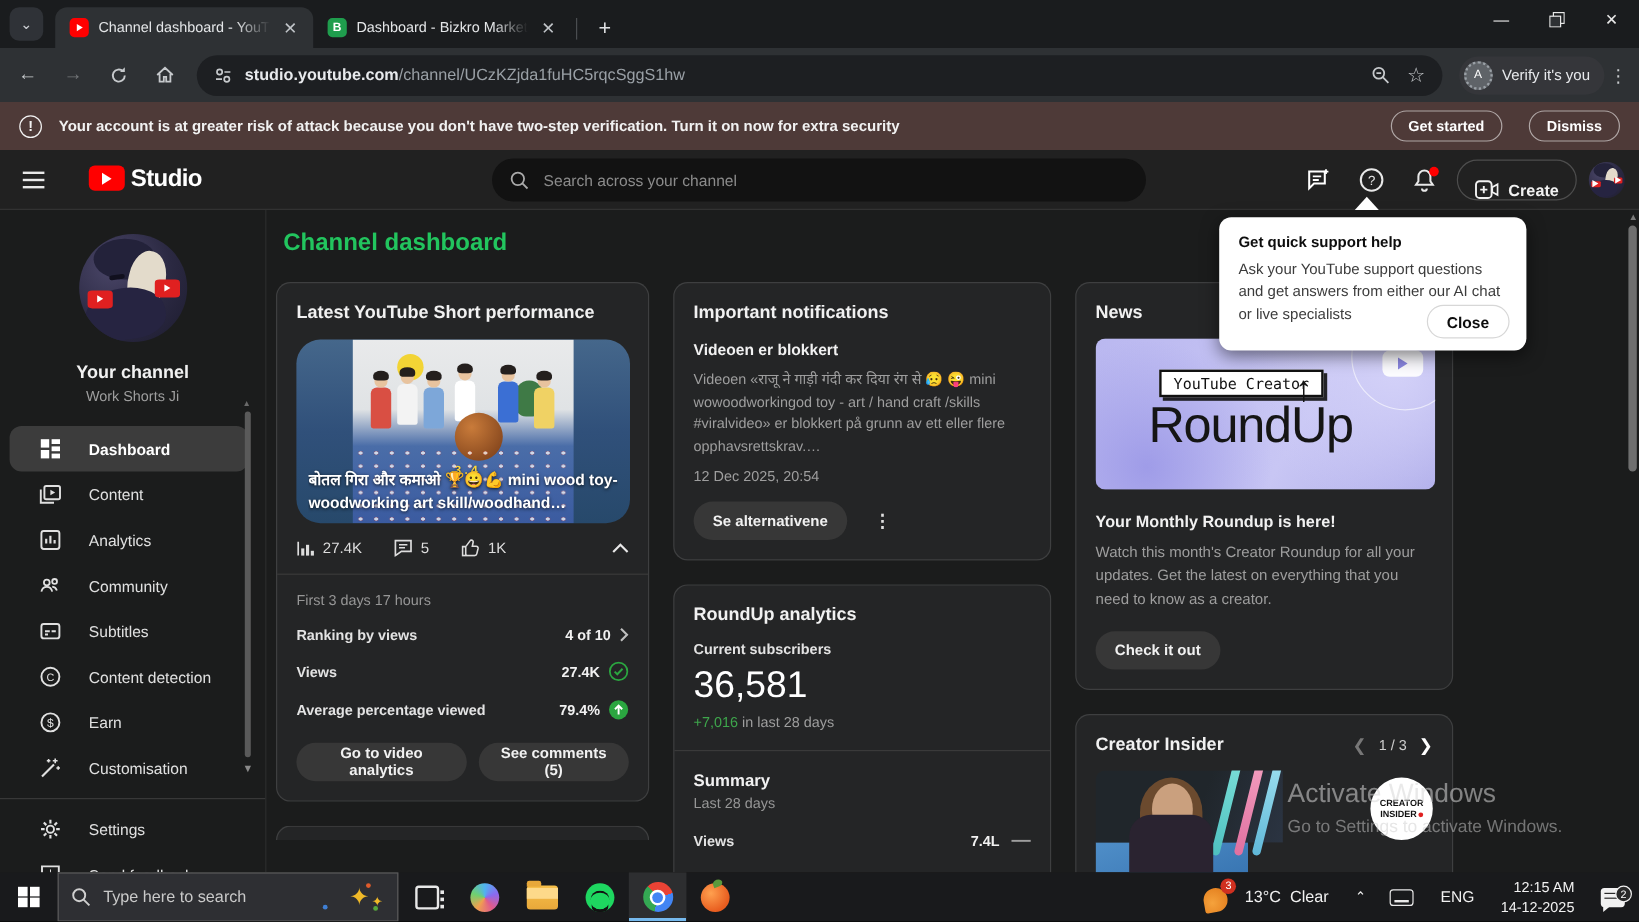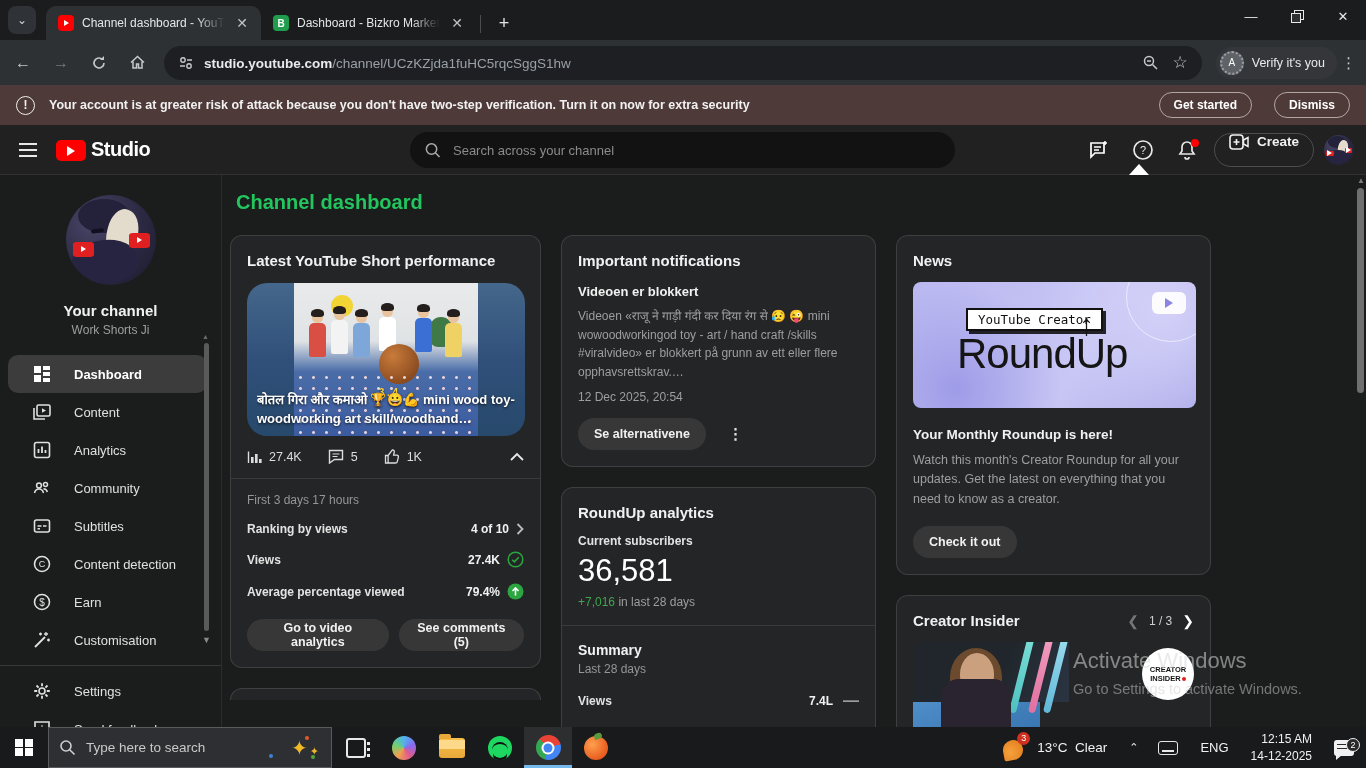--- a/index.html
+++ b/index.html
@@ -38,31 +38,31 @@
   
   .sec-banner { position:absolute; left:0; top:85px; width:1366px; height:40px; background:#4e3a38; display:flex; align-items:center; padding:0 16px; gap:14px; }
   .warn-ic { width:19px; height:19px; border-radius:50%; border:1.8px solid #f1f1f1; color:#f1f1f1; display:flex; align-items:center; justify-content:center; font-size:12px; font-weight:bold; flex:none; }
   .sec-banner .b-text { color:#f1f1f1; font-size:12.5px; font-weight:bold; flex:1; }
   .pill-outline { height:26px; border:1px solid rgba(255,255,255,0.55); border-radius:14px; color:#fff; font-size:12px; font-weight:bold; background:transparent; display:flex; align-items:center; padding:0 14px; margin-left:8px; }
 
   
   .studio-header { position:absolute; left:0; top:125px; width:1366px; height:50px; background:#212121; display:flex; align-items:center; border-bottom:1px solid rgba(255,255,255,0.08); }
   .hamburger { width:40px; height:40px; margin-left:8px; display:flex; flex-direction:column; justify-content:center; gap:4px; align-items:center; }
   .hamburger i { display:block; width:18px; height:2px; background:#e8e8e8; }
-  .logo { display:flex; align-items:flex-end; gap:5px; margin-left:8px; }
+  .logo { display:flex; align-items:flex-start; gap:5px; margin-left:26px; }
   .logo .yt-mark { width:30px; height:21px; background:#f00; border-radius:5px; display:flex; align-items:center; justify-content:center; }
   .logo .yt-mark span { width:0; height:0; border-left:8px solid #fff; border-top:5px solid transparent; border-bottom:5px solid transparent; }
   .logo .brand { color:#fff; font-size:20px; font-weight:bold; letter-spacing:-0.5px; }
   .studio-search { position:absolute; left:410px; top:7px; width:545px; height:36px; background:#121212; border-radius:18px; display:flex; align-items:center; padding:0 14px; gap:12px; }
   .studio-search input { background:transparent; border:none; outline:none; color:#ddd; font-size:13px; width:100%; font-family:"Liberation Sans",sans-serif; }
   .studio-search input::placeholder { color:#8b8b8b; }
   .hdr-right { position:absolute; right:12px; top:0; height:50px; display:flex; align-items:center; gap:10px; }
   .hdr-ic { width:34px; height:34px; display:flex; align-items:center; justify-content:center; position:relative; color:#e8e8e8; }
   .red-dot { position:absolute; top:6px; right:5px; width:8px; height:8px; border-radius:50%; background:#f00; }
-  .create-btn { height:34px; border:1px solid #4d4d4d; border-radius:17px; display:flex; align-items:flex-start; gap:8px; padding:0 14px; color:#f1f1f1; font-size:13.5px; font-weight:bold; background:transparent; }
+  .create-btn { height:34px; border:1px solid #4d4d4d; border-radius:17px; display:flex; align-items:flex-end; gap:8px; padding:0 14px; color:#f1f1f1; font-size:13.5px; font-weight:bold; background:transparent; }
   .tip-pointer { position:absolute; left:1129px; top:164px; width:0; height:0; border-left:10px solid transparent; border-right:10px solid transparent; border-bottom:11px solid #fff; z-index:31; }
 
   
   .avatar { position:relative; border-radius:50%; overflow:hidden; background:radial-gradient(circle at 30% 30%, #4a4668 0%, #2b2942 55%, #1c1b2e 100%); flex:none; }
   .avatar .hair { position:absolute; left:14%; top:4%; width:58%; height:38%; background:#23223a; border-radius:50%; }
   .avatar .fist { position:absolute; left:46%; top:16%; width:34%; height:54%; background:#e3dbcb; border-radius:46% 54% 50% 50%; transform:rotate(14deg); }
   .avatar .mask { position:absolute; left:6%; top:50%; width:74%; height:48%; background:#262441; border-radius:50% 50% 40% 40%; transform:rotate(-8deg); }
   .avatar .eye { position:absolute; left:28%; top:38%; width:14%; height:4%; background:#11101e; border-radius:2px; transform:rotate(-8deg); }
   .avatar .pb { position:absolute; width:24%; height:17%; background:#e02020; border-radius:18%; display:flex; align-items:center; justify-content:center; }
   .avatar .pb i { width:0; height:0; border-left:5px solid #fff; border-top:3px solid transparent; border-bottom:3px solid transparent; }
@@ -647,20 +647,25 @@
               <div class="ci-badge">
                 <span><span>CREATOR</span><br><span>INSIDER</span><span class="rd"></span></span>
               </div>
             </div>
           </div>
         </div>
       </div>
     </main>
   </div>
 
+  <div class="tooltip">
+    <h4>Get quick support help</h4>
+    <p>Ask your YouTube support questions and get answers from either our AI chat or live specialists</p>
+    <button class="close-btn">Close</button>
+  </div>
 
   <div class="page-scrollbar">
     <span class="arr">▲</span>
     <div class="thumb"></div>
   </div>
 
   <div class="watermark">
     <div class="w1">Activate Windows</div>
     <div class="w2">Go to Settings to activate Windows.</div>
   </div>

